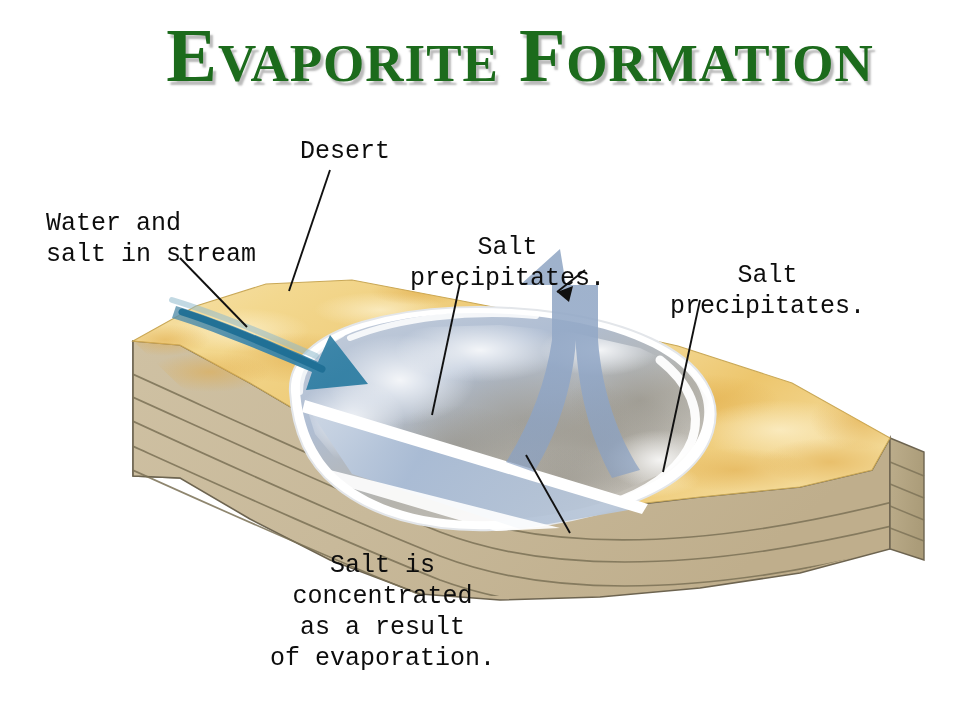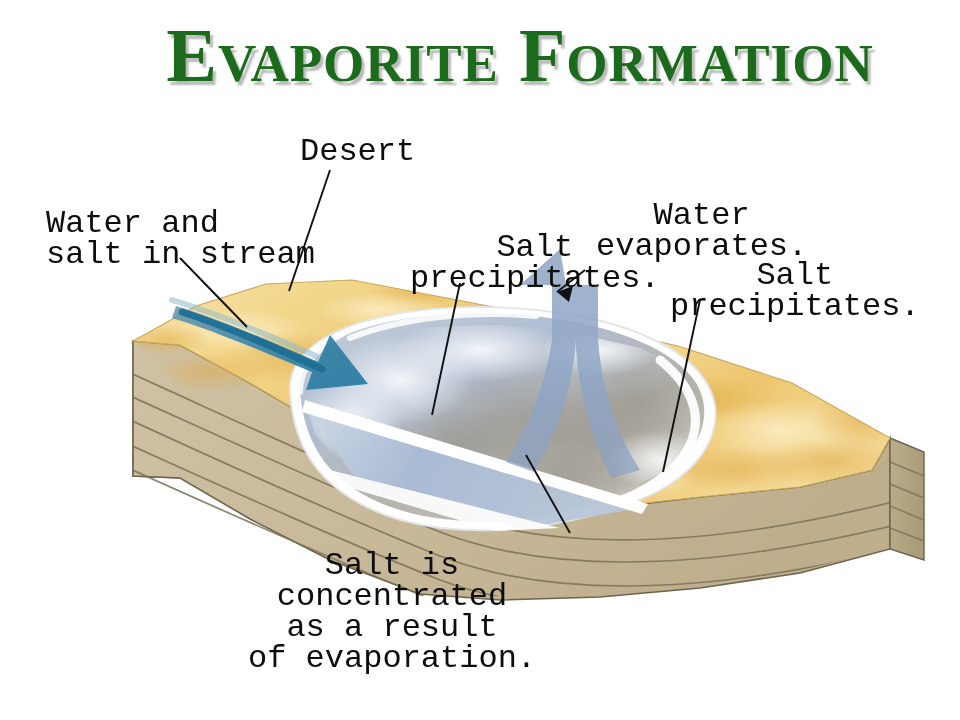--- a/index.html
+++ b/index.html
@@ -28,34 +28,34 @@
     white-space:nowrap;
     user-select:none;
     margin-left:40px;
   }
 
   
   .lbl{
     position:absolute;
     color:#0d0d0d;
     font-family:"Liberation Mono","DejaVu Sans Mono",monospace;
-    font-size:32px;
+    font-size:25px;
     line-height:31px;
     white-space:pre;
     letter-spacing:0px;
   }
   .lbl.ctr{text-align:center;}
   .lbl.lft{text-align:left;}
 
   #label-desert{left:300px;top:136px;}
   #label-stream{left:46px;top:208px;}
   #label-salt-precip-left{left:410px;top:232px;text-align:center;}
   #label-water-evap{left:596px;top:200px;text-align:center;}
   #label-salt-precip-right{left:670px;top:260px;text-align:center;}
-  #label-caption{left:248px;top:550px;text-align:center;line-height:31px;}
+  #label-caption{left:270px;top:550px;text-align:center;line-height:31px;}
 
   
   #diagram{position:absolute;left:0;top:0;width:960px;height:720px;}
 </style>
 </head>
 <body>
 
 <div id="stage">
 
   <div class="title" id="page-title">Evaporite Formation</div>
@@ -277,22 +277,20 @@
   </svg>
 
   <div class="lbl lft" id="label-stream">Water and
 salt in stream</div>
 
   <div class="lbl lft" id="label-desert">Desert</div>
 
   <div class="lbl ctr" id="label-salt-precip-left">Salt
 precipitates.</div>
 
-  <div class="lbl ctr" id="label-water-evap">Water
-evaporates.</div>
 
   <div class="lbl ctr" id="label-salt-precip-right">Salt
 precipitates.</div>
 
   <div class="lbl ctr" id="label-caption">Salt is
 concentrated
 as a result
 of evaporation.</div>
 
 </div>

